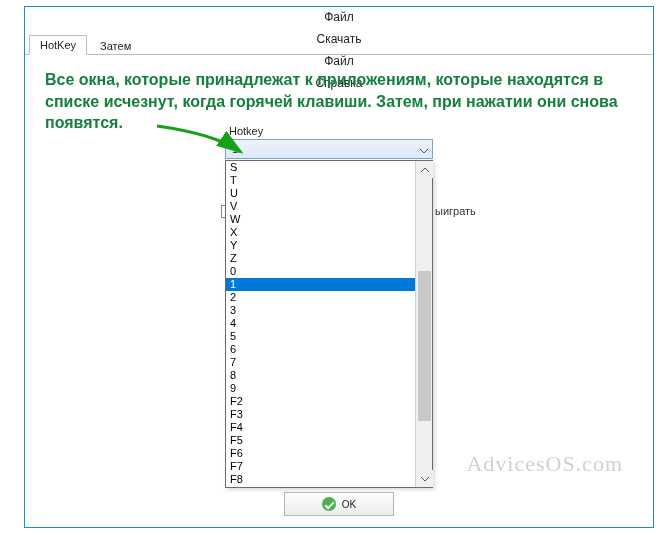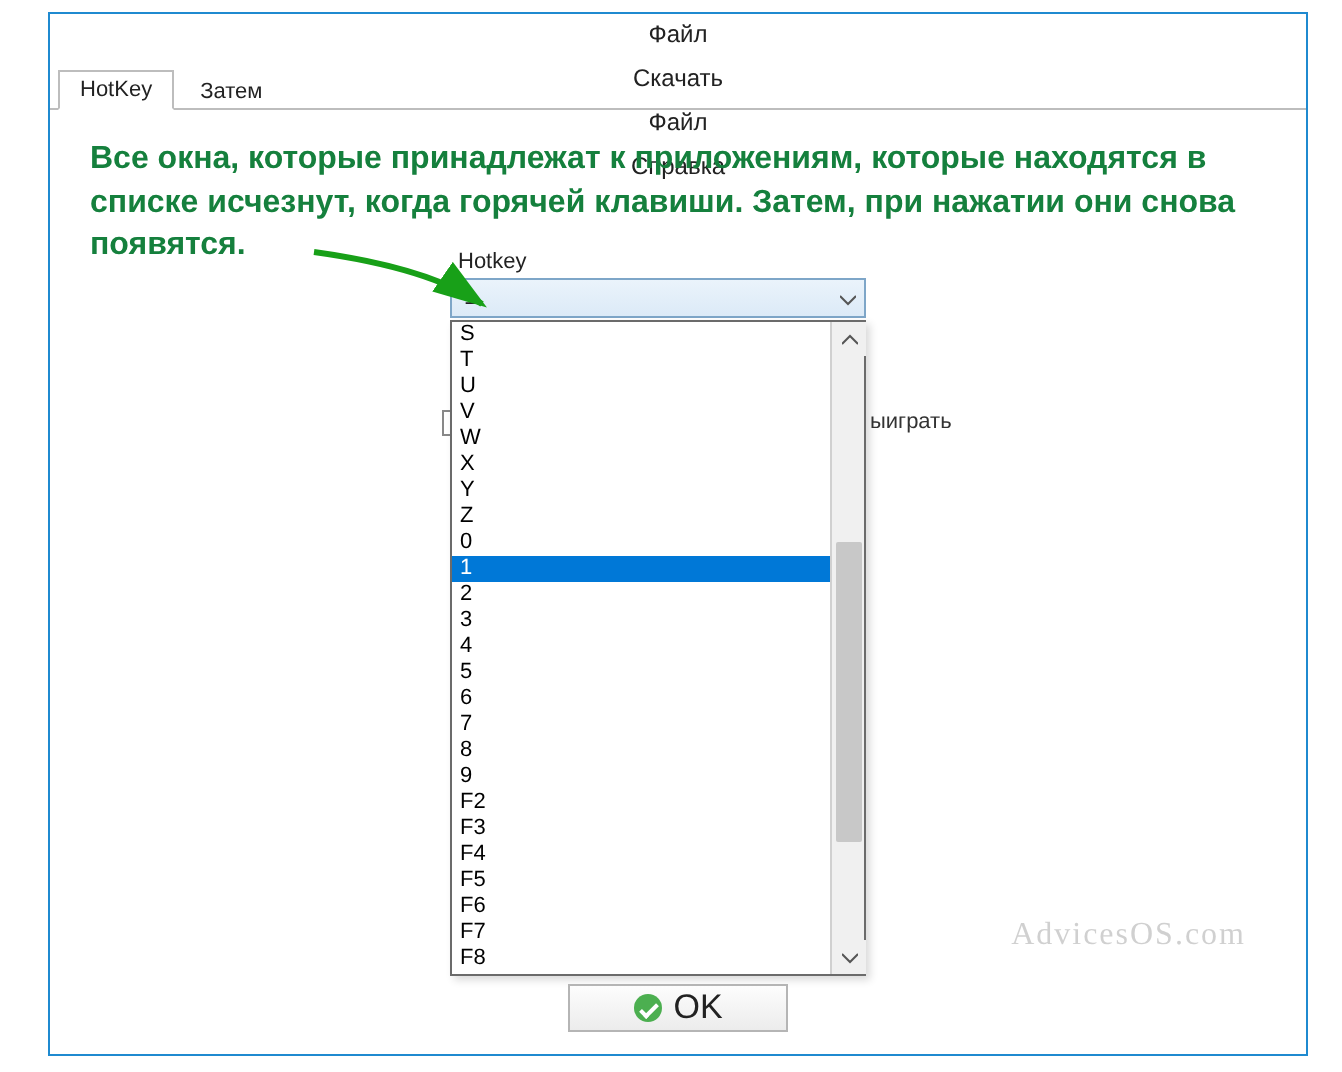--- a/index.html
+++ b/index.html
@@ -190,21 +190,21 @@
     justify-content: center;
     gap: 24px;
     align-items: center;
   }
   .btn {
     width: 110px; height: 24px;
     border: 1px solid #b5b5b5;
     background: linear-gradient(#fdfdfd,#ececec);
     display: flex; align-items: center; justify-content: center;
     gap: 6px;
-    font-size: 17px;
+    font-size: 10px;
     color: #222;
     cursor: default;
   }
   .btn .okicon {
     width: 14px; height: 14px;
     border-radius: 50%;
     background: #4caf50;
     position: relative;
   }
   .btn .okicon::after {
@@ -217,21 +217,21 @@
     transform: rotate(-45deg);
   }
   .arrow-annot {
     position: absolute;
     left: 130px; top: 69px;
     pointer-events: none;
   }
   .watermark {
     position: absolute;
     right: 30px; bottom: 50px;
-    font-size: 16px;
+    font-size: 22px;
     color: rgba(120,120,120,0.35);
     font-family: Georgia, serif;
     letter-spacing: 1px;
   }
 </style>
 </head>
 <body>
 
 <div class="window">
 

